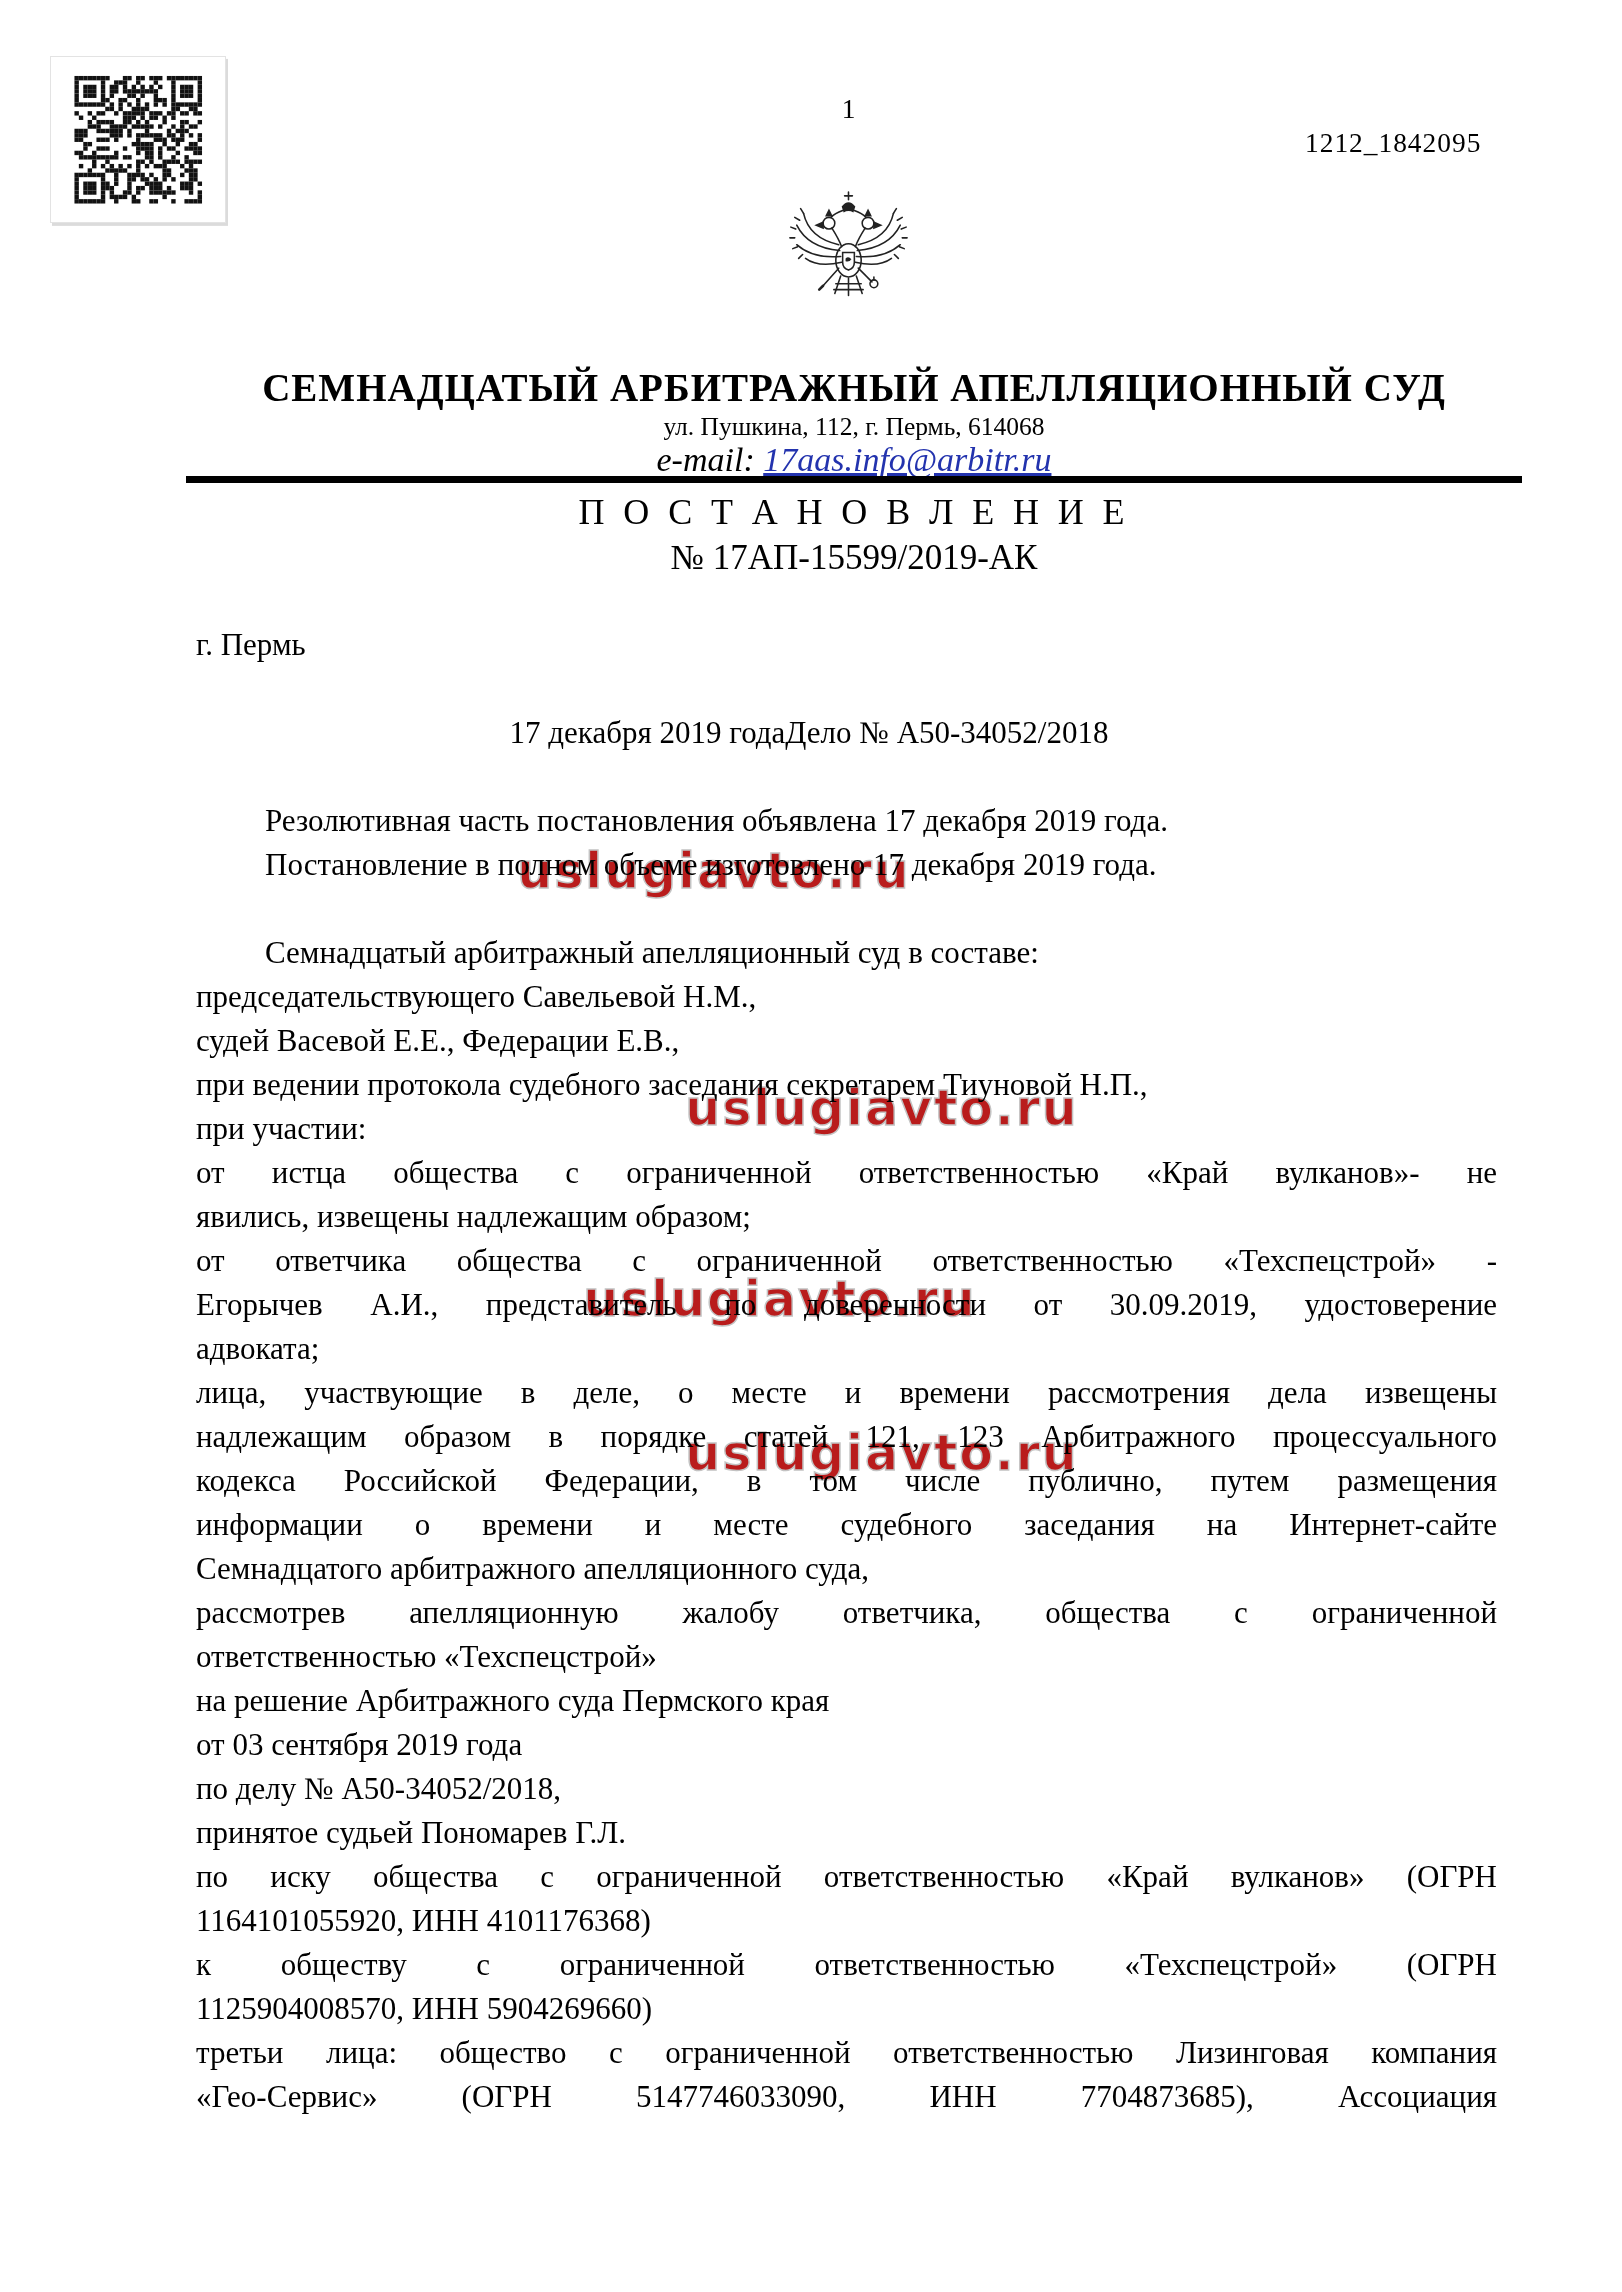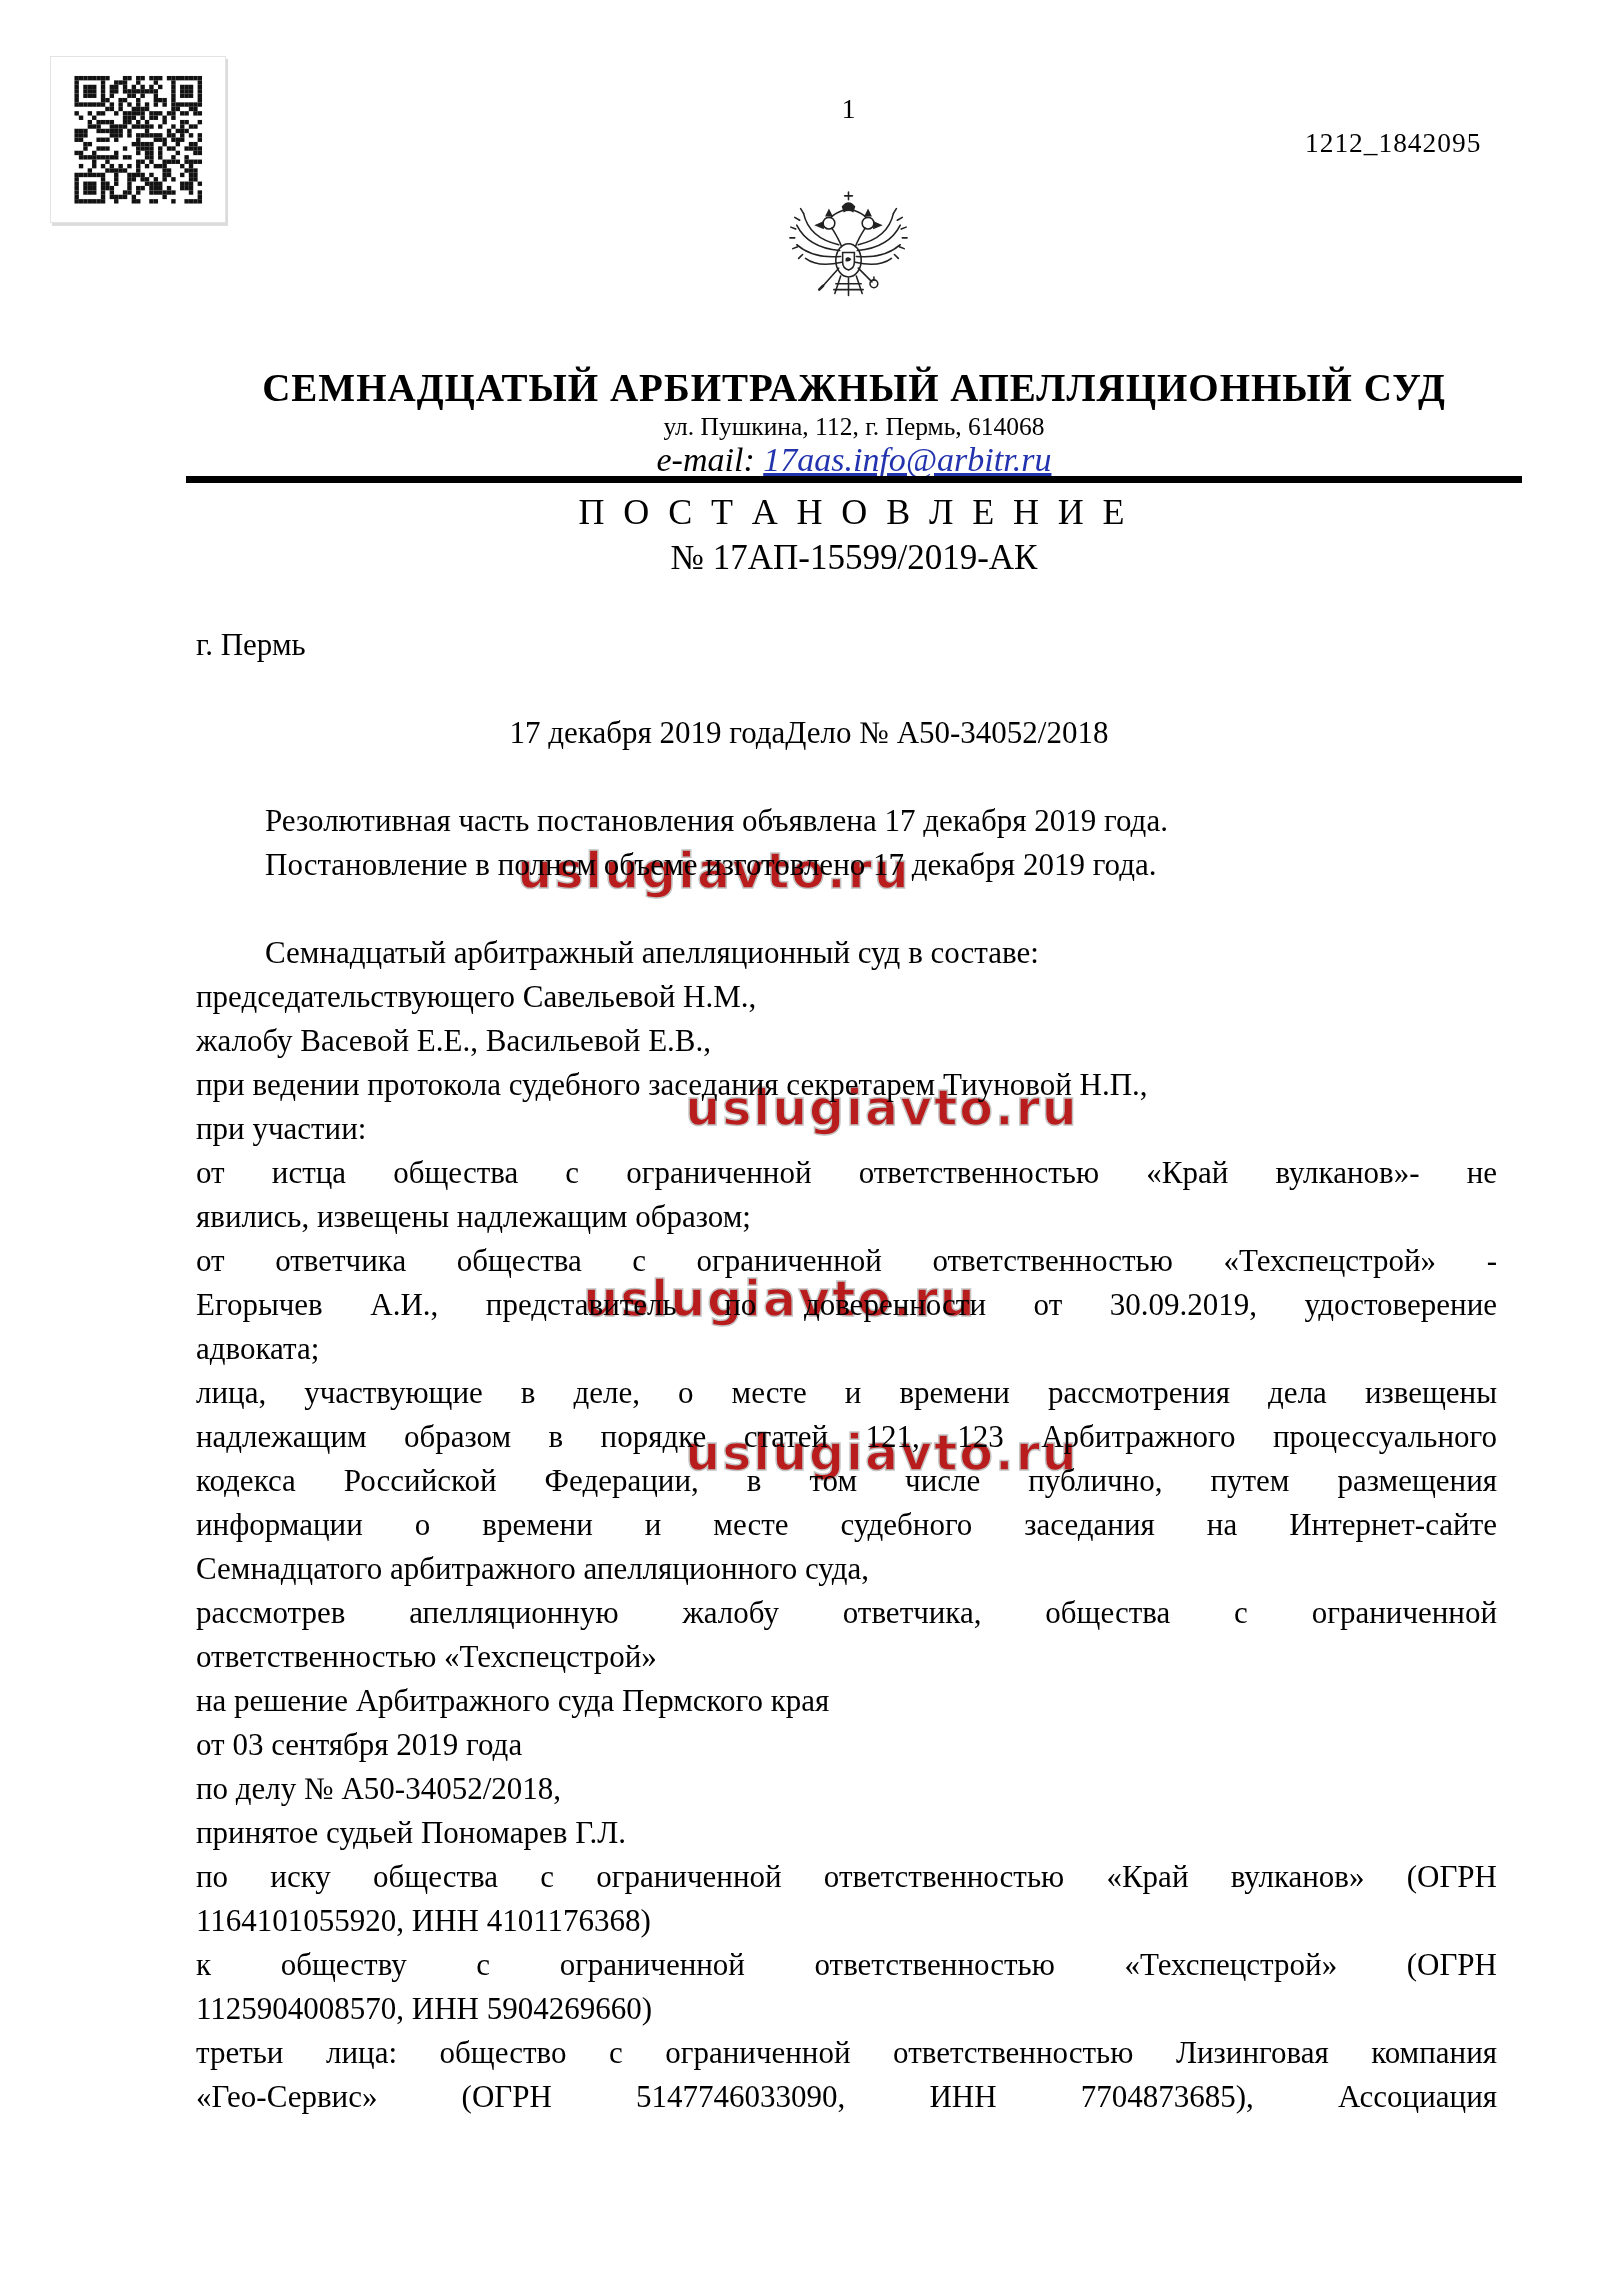--- a/index.html
+++ b/index.html
@@ -539,21 +539,21 @@
       <div class="bl daterow">
         <span>17 декабря 2019 года</span>
         <span>Дело № А50-34052/2018</span>
       </div>
       <div class="bl">&nbsp;</div>
       <div class="bl ind">Резолютивная часть постановления объявлена 17 декабря 2019 года.</div>
       <div class="bl ind">Постановление в полном объеме изготовлено 17 декабря 2019 года.</div>
       <div class="bl">&nbsp;</div>
       <div class="bl ind">Семнадцатый арбитражный апелляционный суд в составе:</div>
       <div class="bl">председательствующего Савельевой Н.М.,</div>
-      <div class="bl">жалобу Васевой Е.Е., Васильевой Е.В.,</div>
+      <div class="bl">судей Васевой Е.Е., Федерации Е.В.,</div>
       <div class="bl">при ведении протокола судебного заседания секретарем Тиуновой Н.П.,</div>
       <div class="bl">при участии:</div>
       <div class="bl j">от истца общества с ограниченной ответственностью «Край вулканов»- не</div>
       <div class="bl">явились, извещены надлежащим образом;</div>
       <div class="bl j">от ответчика общества с ограниченной ответственностью «Техспецстрой» -</div>
       <div class="bl j">Егорычев А.И., представитель по доверенности от 30.09.2019, удостоверение</div>
       <div class="bl">адвоката;</div>
       <div class="bl j">лица, участвующие в деле, о месте и времени рассмотрения дела извещены</div>
       <div class="bl j">надлежащим образом в порядке статей 121, 123 Арбитражного процессуального</div>
       <div class="bl j">кодекса Российской Федерации, в том числе публично, путем размещения</div>

